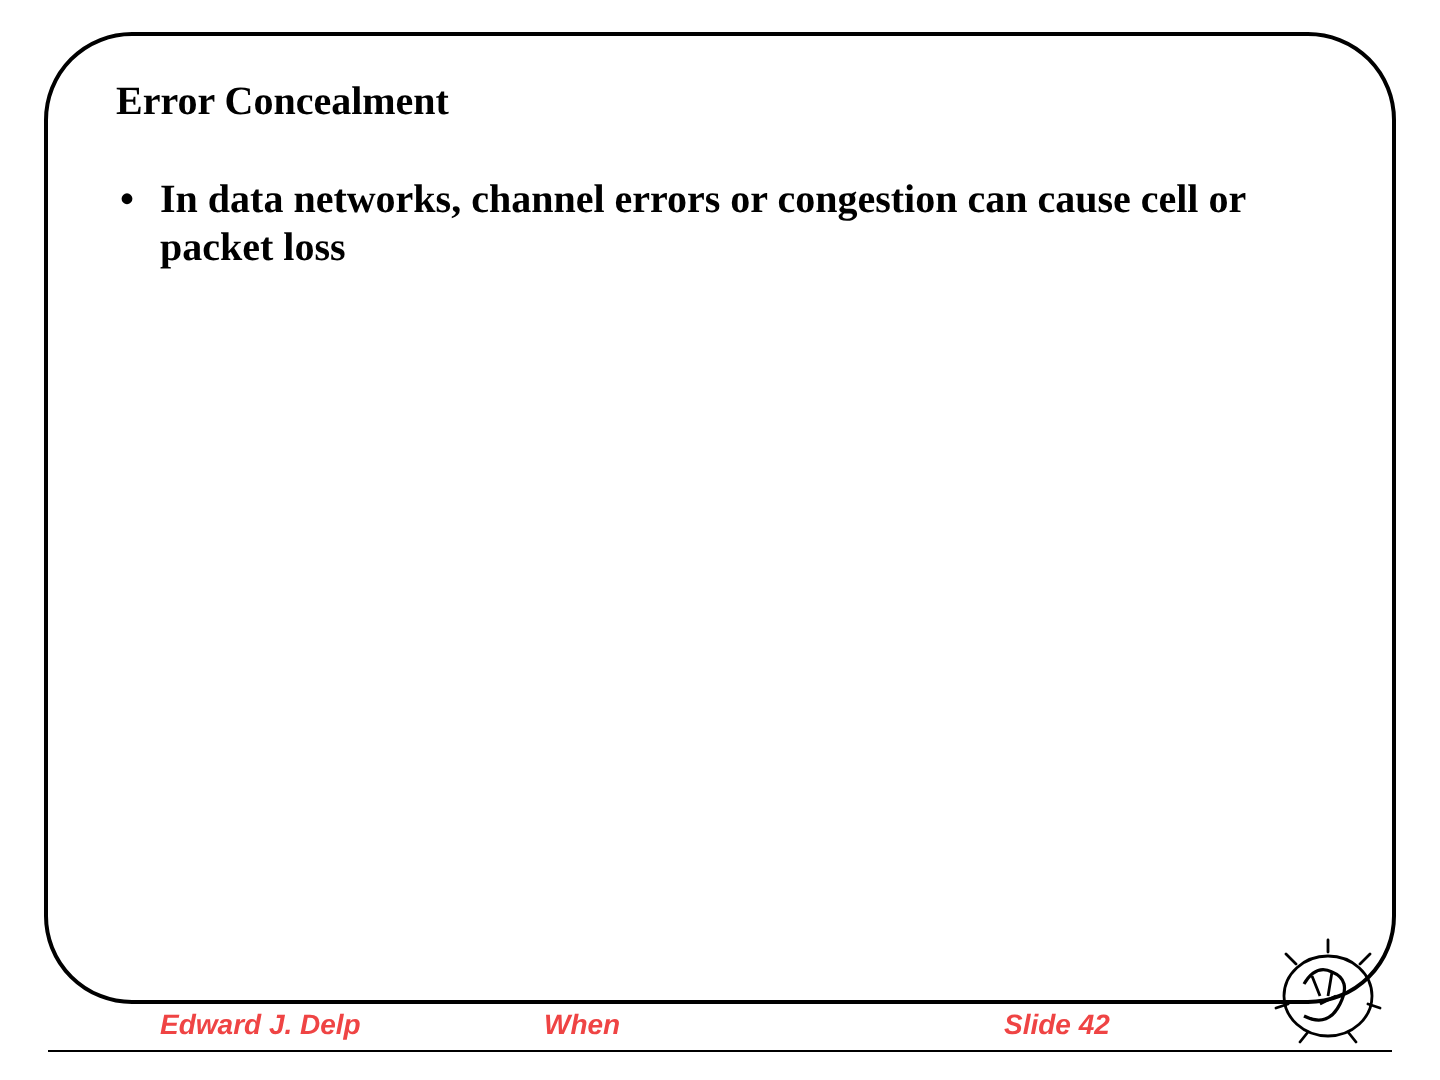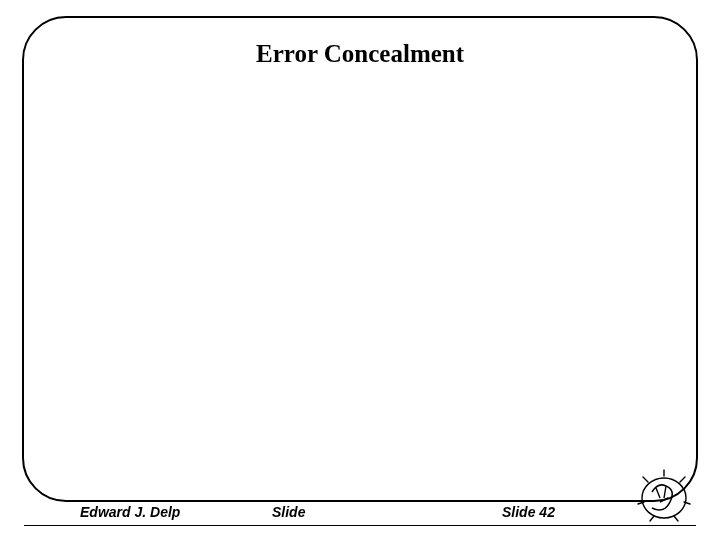--- a/index.html
+++ b/index.html
@@ -15,22 +15,21 @@
     position: absolute;
     left: 22px;
     top: 16px;
     width: 676px;
     height: 486px;
     border: 2px solid #000;
     border-radius: 44px;
     padding: 18px 34px 0 34px;
   }
   .title {
-    text-align: center;
-    font-size: 25px;
+    font-size: 20px;
     font-weight: bold;
     margin-top: 4px;
     margin-bottom: 26px;
   }
   ul.bullets {
     list-style: none;
     padding: 0;
   }
   ul.bullets li {
     position: relative;
@@ -62,47 +61,48 @@
     bottom: 0;
     border-bottom: 1.5px solid #000;
   }
   .footer-text {
     position: absolute;
     bottom: 6px;
     font-size: 14px;
     font-style: italic;
     font-family: Arial, Helvetica, sans-serif;
     font-weight: bold;
-    color: #000000;
+    color: #ef4444;
   }
   .ft-author { left: 80px; }
   .ft-org    { left: 272px; }
   .ft-date   { left: 328px; }
   .ft-slide  { left: 502px; }
   .logo {
     position: absolute;
     right: 26px;
     bottom: 2px;
     width: 60px;
     height: 56px;
   }
 </style>
 </head>
 <body>
 
 <div class="frame">
   <h1 class="title">Error Concealment</h1>
   <ul class="bullets">
+    <li>In data networks, channel errors or congestion can cause cell or packet loss</li>
   </ul>
 </div>
 
 <div class="footer">
   <div class="footer-line"></div>
   <span class="footer-text ft-author">Edward J. Delp</span>
-  <span class="footer-text ft-org">Slide</span>
+  <span class="footer-text ft-org">When</span>
   <span class="footer-text ft-slide">Slide 42</span>
   <svg class="logo" viewBox="0 0 60 56">
     <g fill="none" stroke="#000" stroke-width="1.4">
       <ellipse cx="30" cy="30" rx="22" ry="20"></ellipse>
       <path d="M30 8 L30 2 M14 14 L9 9 M46 14 L51 9 M10 34 L4 36 M50 34 L56 36 M20 48 L16 53 M40 48 L44 53" stroke-linecap="round"></path>
       <path d="M18 24 q6 -10 14 -6 q10 4 4 16 q-6 12 -18 6" stroke-width="1.6"></path>
       <path d="M22 20 l4 10 M32 18 l-2 12 M26 34 l8 -4"></path>
     </g>
   </svg>
 </div>

